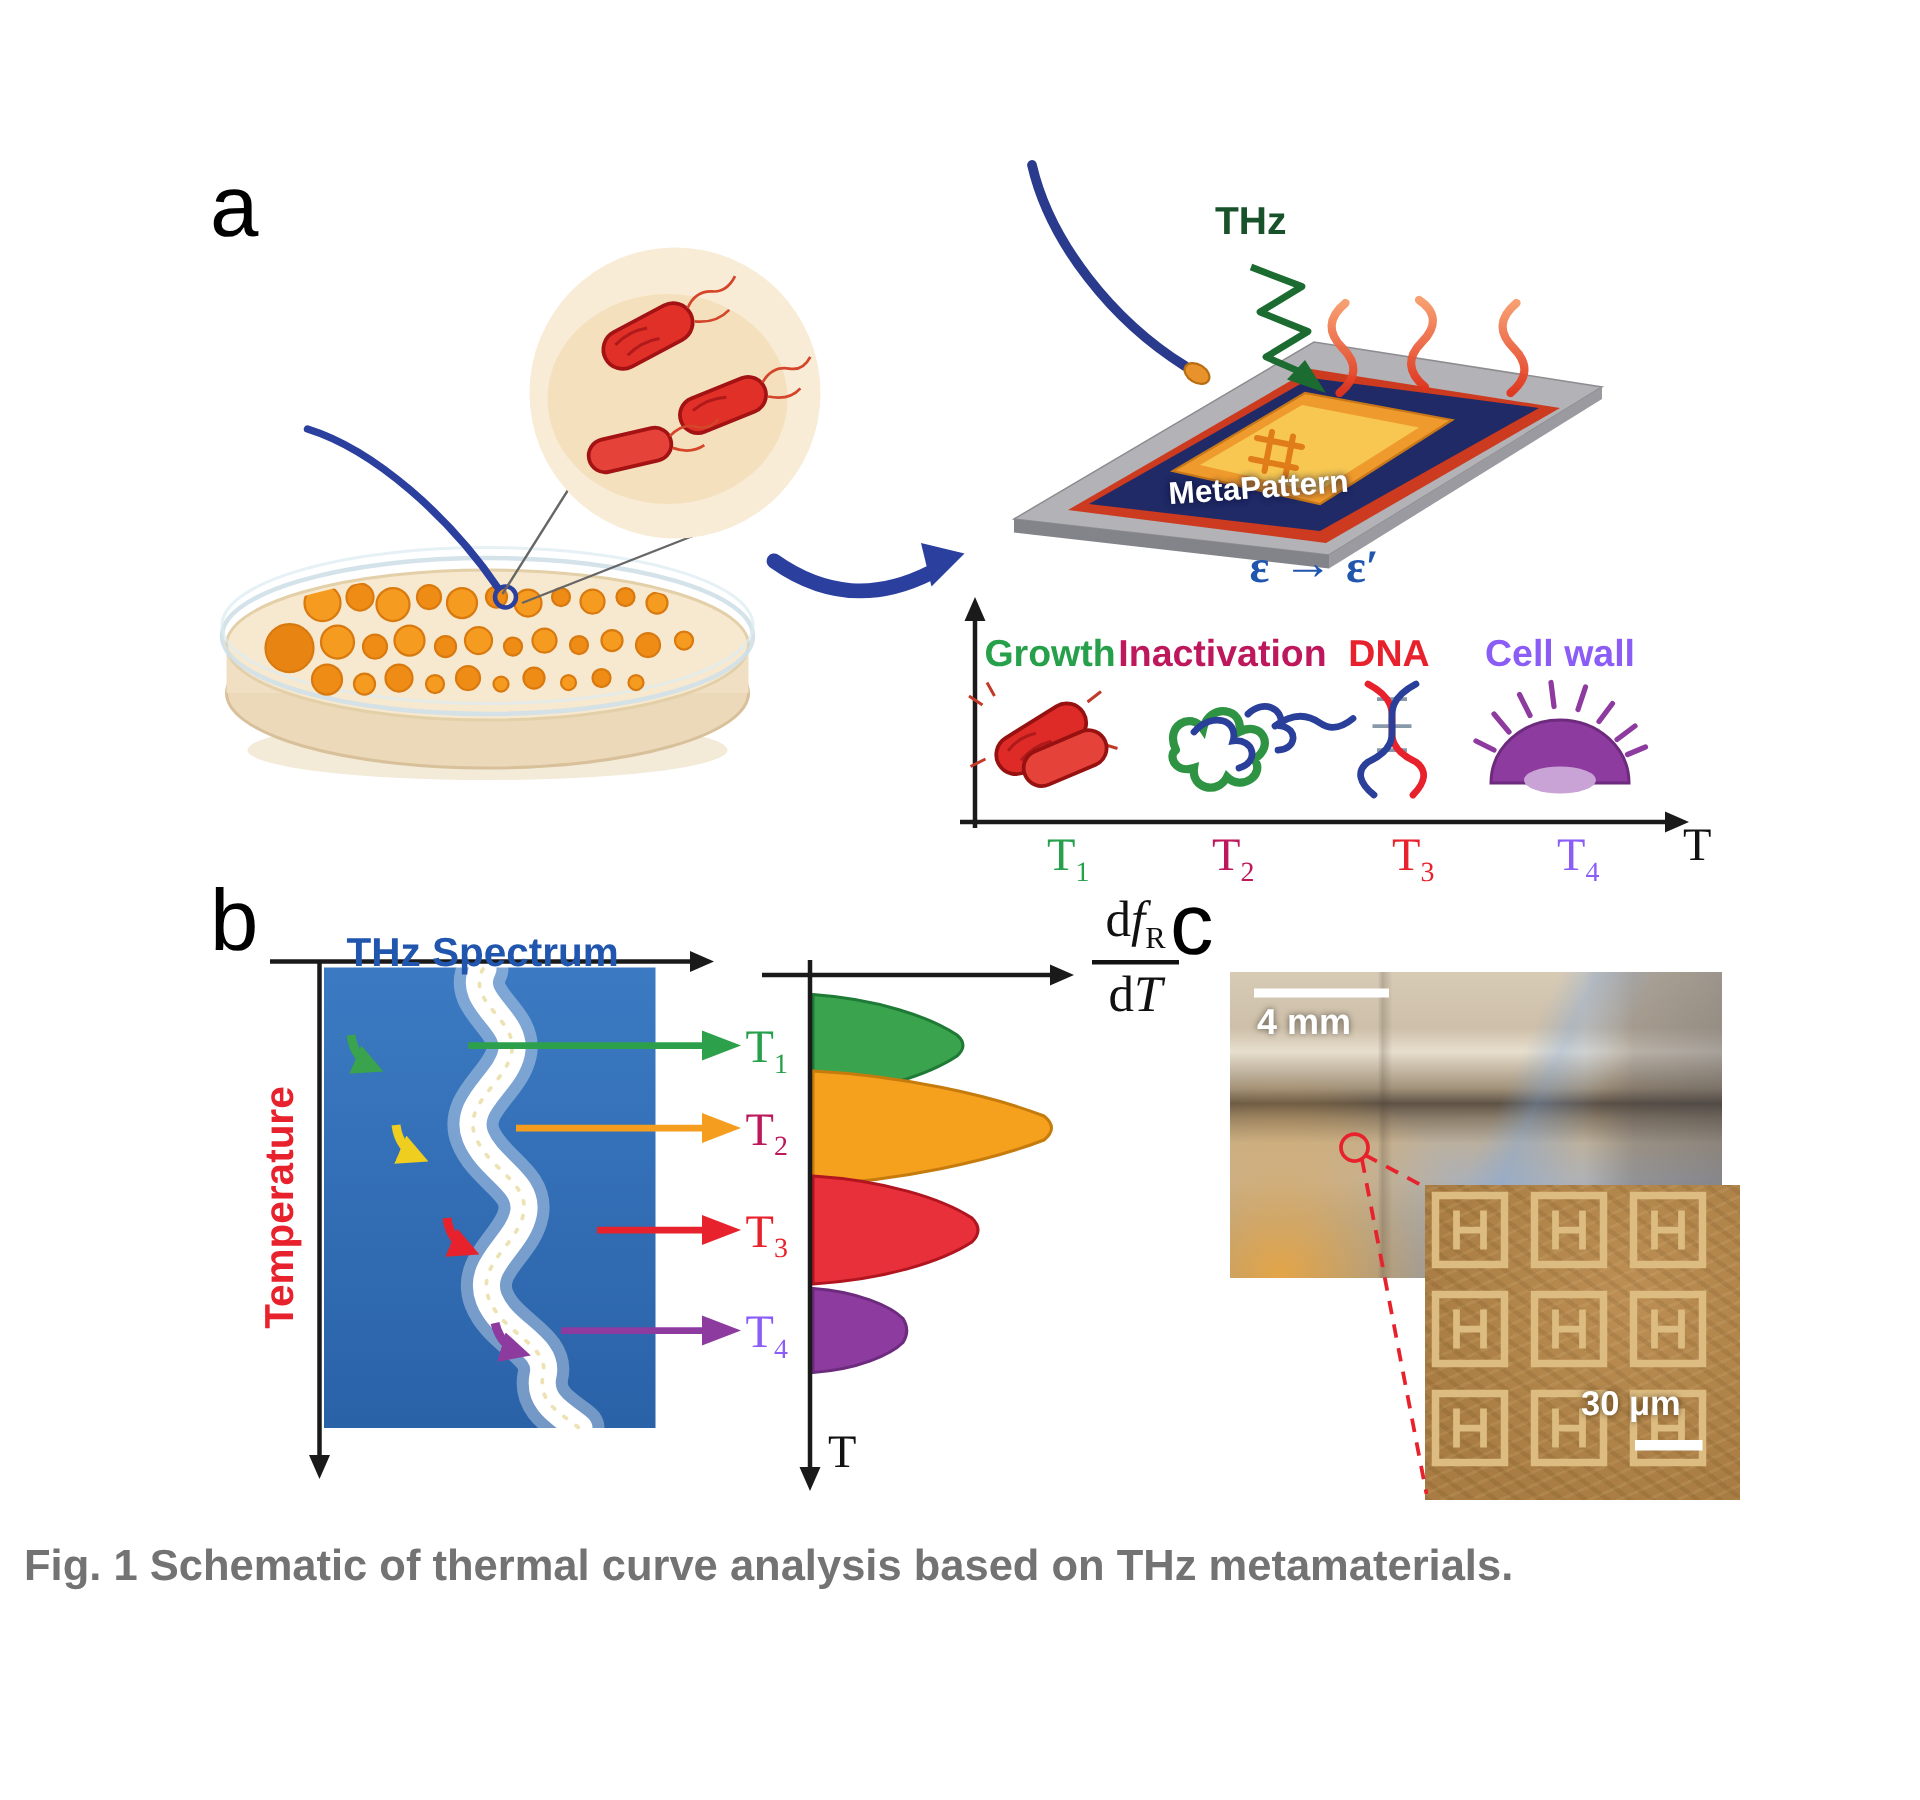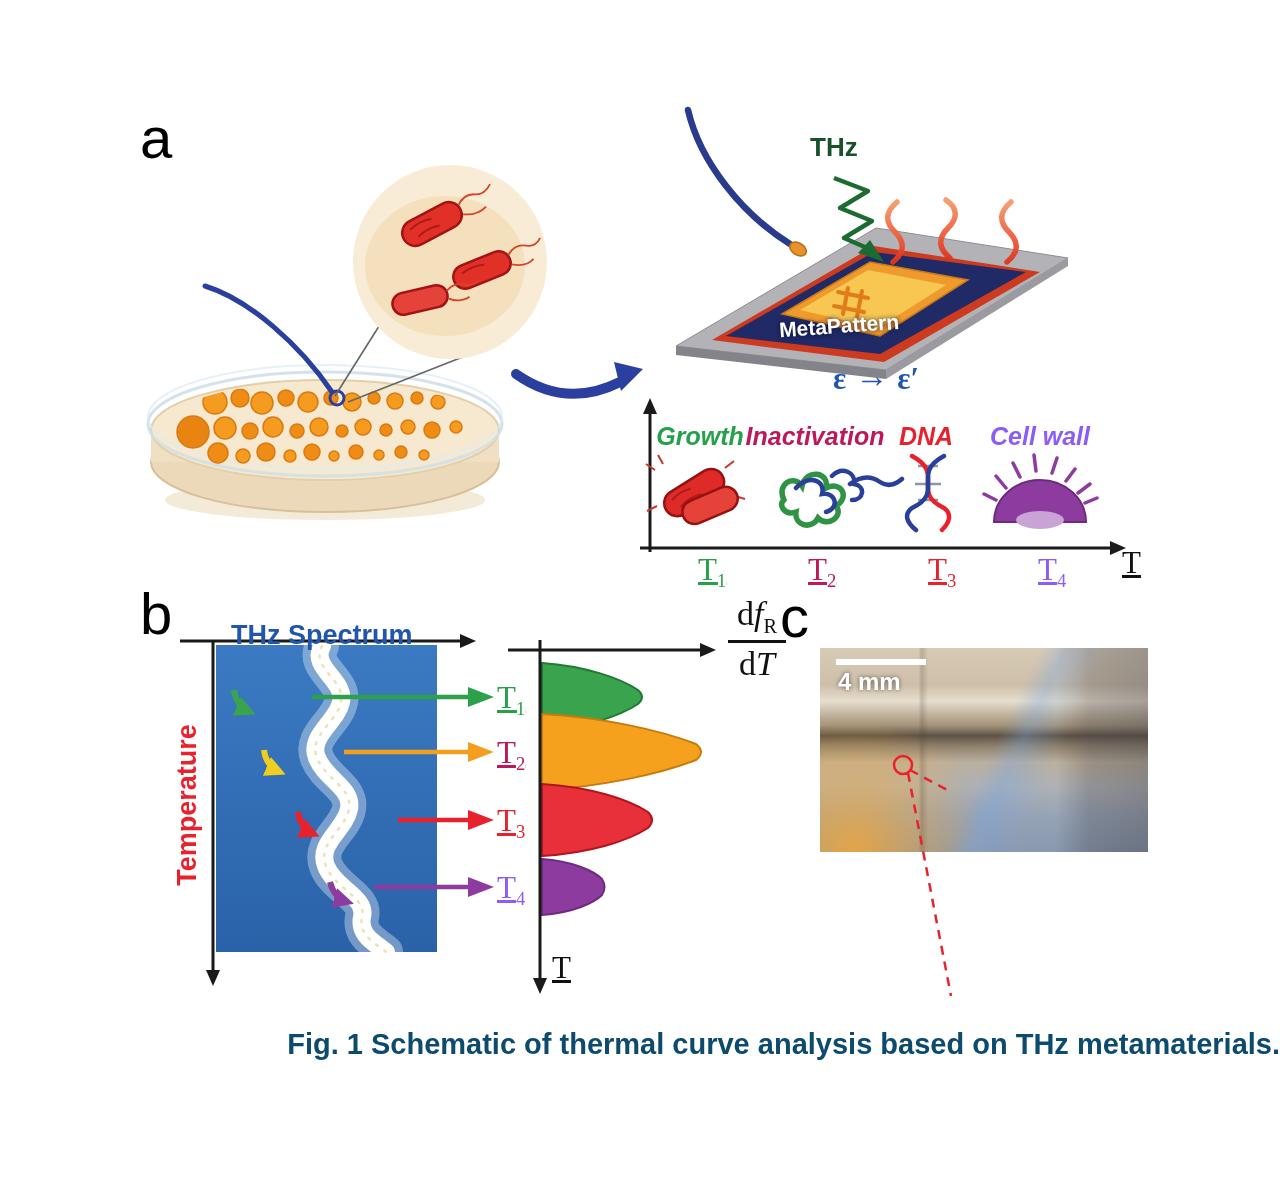--- a/index.html
+++ b/index.html
@@ -1,39 +1,39 @@
 <!DOCTYPE html>
 <html><head>
 <meta charset="utf-8">
 <style>
   html,body{margin:0;padding:0;background:#fff;}
   #fig{position:relative;width:1280px;height:1200px;background:#fff;overflow:hidden;
        font-family:"Liberation Sans",sans-serif;color:#111;}
   .abs{position:absolute;}
   svg{display:block;}
   .panel-letter{font-size:58px;color:#000;z-index:6;}
-  .stage-label{font-weight:bold;font-size:25px;transform:translateX(-50%);white-space:nowrap;z-index:6;font-style:italic;}
-  .tick{font-family:"Liberation Serif",serif;font-size:31px;z-index:6;text-decoration:underline;}
+  .stage-label{font-weight:bold;font-size:25px;transform:translateX(-50%);white-space:nowrap;z-index:6;}
+  .tick{font-family:"Liberation Serif",serif;font-size:31px;z-index:6;}
   .tick sub{font-size:.6em;}
   .c-green{color:#27a04b}.c-orange{color:#be185d}.c-red{color:#e8222d}
   .c-purple{color:#8b5cf6}.c-blue{color:#2156ae}.c-dkgreen{color:#17522a}
   .thz-title{font-weight:bold;font-size:26px;z-index:6;}
   .metapattern{font-weight:bold;font-size:21px;color:#fff;z-index:6;
       transform:rotate(-4deg);text-shadow:0 0 5px rgba(10,10,50,.9);}
   .eps-row{display:flex;align-items:baseline;gap:9px;z-index:6;
       font-family:"Liberation Serif",serif;font-weight:bold;font-size:31px;}
   .eps-arrow{font-size:33px;font-weight:bold;transform:translateY(-2px);}
   .b-title{font-weight:bold;font-size:27px;z-index:6;}
   .temp-label{font-weight:bold;font-size:27px;white-space:nowrap;z-index:6;
       transform:translate(-50%,-50%) rotate(-90deg);}
   .frac{font-family:"Liberation Serif",serif;font-size:34px;text-align:center;
       line-height:1.05;z-index:6;width:58px;}
   .frac .bar{height:2.5px;background:#111;margin:3px 0;}
   .frac sub{font-size:.6em;}
-  .caption{left:16px;right:0;font-weight:bold;font-size:29px;text-align:right;z-index:6;color:#0c4a6e;}
+  .caption{left:16px;right:0;font-weight:bold;font-size:29px;text-align:left;z-index:6;color:#737373;}
   
   .photo-main{left:820px;top:648px;width:328px;height:204px;z-index:2;
     background:
       linear-gradient(115deg, rgba(255,255,255,0) 52%, rgba(120,165,225,.35) 58%, rgba(120,165,225,0) 68%),
       linear-gradient(90deg, rgba(70,60,50,0) 30%, rgba(70,60,50,.22) 31%, rgba(70,60,50,0) 33%, rgba(70,60,50,0) 72%, rgba(60,60,70,.28) 82%, rgba(60,60,70,.38) 100%),
       radial-gradient(circle at 10% 100%, rgba(244,168,54,.85), rgba(244,168,54,0) 38%),
       radial-gradient(circle at 55% 108%, rgba(140,160,190,.55), rgba(140,160,190,0) 45%),
       linear-gradient(180deg,#d8cbb6 0%,#cdbfa9 18%,#e7decd 26%,#a2927a 38%,#5f5346 43%,#8d7f6b 48%,#beb19c 56%,#b4b4b4 68%,#9aa5b4 82%,#8795a8 100%);}
   .scalebar-main-line{left:16px;top:11px;width:90px;height:6px;background:#fff;}
   .scalebar-main-text{left:18px;top:20px;color:#fff;font-weight:bold;font-size:24px;
@@ -255,20 +255,41 @@
       <line x1="540" y1="640" x2="540" y2="980" stroke="#1a1a1a" stroke-width="3"></line>
       <polygon points="540,994 533,978 547,978" fill="#1a1a1a"></polygon>
     </g>
   </svg>
 
   <div class="abs photo-main">
     <div class="abs scalebar-main-line"></div>
     <div class="abs scalebar-main-text">4 mm</div>
   </div>
 
+  <div class="abs photo-inset">
+    <svg width="210" height="210" viewBox="0 0 210 210">
+      <defs>
+        <g id="cell">
+          <rect x="-23" y="-23" width="46" height="46" fill="none" stroke="#dcbc80" stroke-width="5"></rect>
+          <path d="M -9,-13 V 13 M 9,-13 V 13 M -9,0 H 9" fill="none" stroke="#dcbc80" stroke-width="4.5"></path>
+        </g>
+      </defs>
+      <use href="#cell" x="30" y="30"></use>
+        <use href="#cell" x="96" y="30"></use>
+        <use href="#cell" x="162" y="30"></use>
+      <use href="#cell" x="30" y="96"></use>
+        <use href="#cell" x="96" y="96"></use>
+        <use href="#cell" x="162" y="96"></use>
+      <use href="#cell" x="30" y="162"></use>
+        <use href="#cell" x="96" y="162"></use>
+        <use href="#cell" x="162" y="162"></use>
+    </svg>
+    <div class="abs scalebar-inset-text">30 μm</div>
+    <div class="abs scalebar-inset-line"></div>
+  </div>
 
   <svg class="abs" style="left:0;top:0;z-index:4;pointer-events:none" width="1280" height="1200" viewBox="0 0 1280 1200">
     <circle cx="903" cy="765" r="9" fill="none" stroke="#e8222d" stroke-width="2.5"></circle>
     <line x1="910" y1="770" x2="951" y2="792" stroke="#e8222d" stroke-width="2.5" stroke-dasharray="9 7"></line>
     <line x1="908" y1="773" x2="951" y2="996" stroke="#e8222d" stroke-width="2.5" stroke-dasharray="9 7"></line>
   </svg>
 
   <div class="abs panel-letter" style="left:140px;top:104px">a</div>
   <div class="abs panel-letter" style="left:140px;top:580px">b</div>
   <div class="abs panel-letter" style="left:780px;top:583px">c</div>

